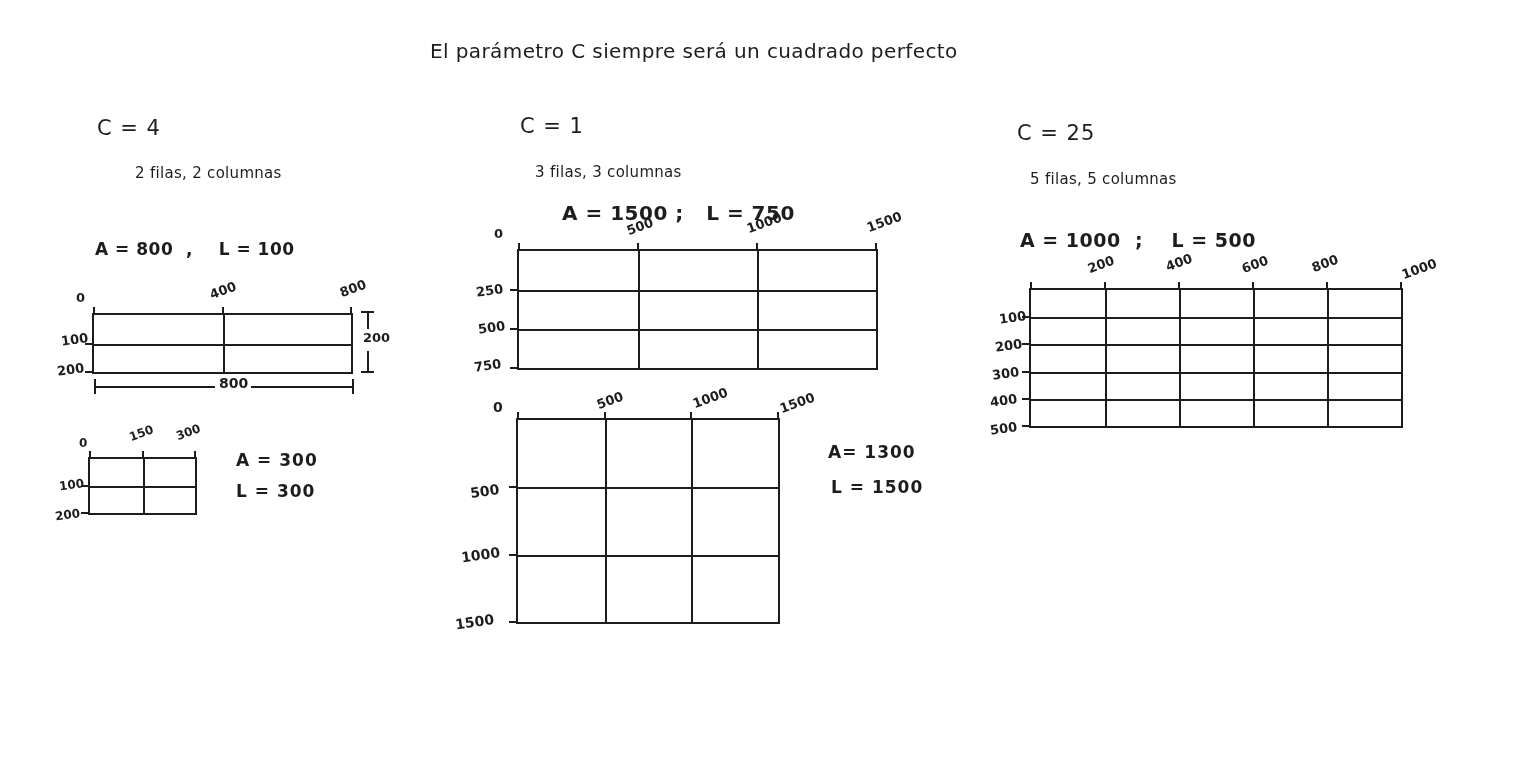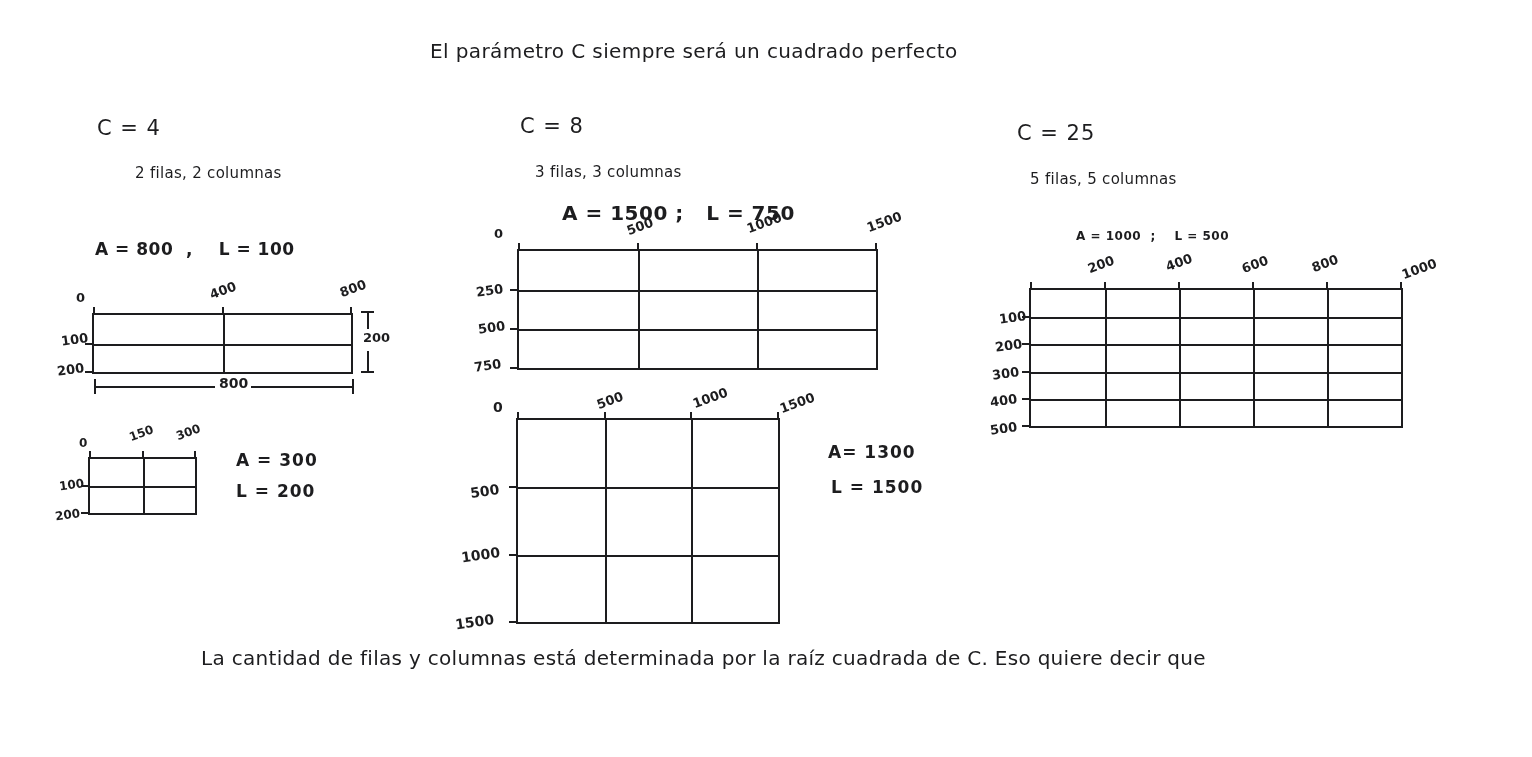--- a/index.html
+++ b/index.html
@@ -85,25 +85,25 @@
         <div class="tick-top" style="left: calc(100% - 1px);"></div>
         <div class="tick-left" style="top: calc(50% - 1px);"></div>
         <div class="tick-left" style="top: calc(100% - 1px);"></div>
       </div>
     <div class="lbl num" style="left:79px;top:437px;font-size:12px">0</div>
     <div class="lbl num rot" style="left:132px;top:431px;font-size:12px">150</div>
     <div class="lbl num rot" style="left:179px;top:430px;font-size:12px">300</div>
     <div class="lbl num yrot" style="left:59px;top:477px;font-size:12px">100</div>
     <div class="lbl num yrot" style="left:55px;top:507px;font-size:12px">200</div>
     <div class="lbl alabel" style="left:236px;top:451px">A = 300</div>
-    <div class="lbl alabel" style="left:236px;top:482px">L = 200</div>
+    <div class="lbl alabel" style="left:236px;top:482px">L = 300</div>
   </div>
 
   <div>
-    <div class="lbl cval" style="left:520px;top:115px">C = 8</div>
+    <div class="lbl cval" style="left:520px;top:115px">C = 1</div>
     <div class="lbl dims" style="left:535px;top:164px">3 filas, 3 columnas</div>
     <div class="lbl params" style="left:562px;top:202px;font-size:20px">A = 1500 ;   L = 750</div>
 
     <div class="grid" style="left:517px;top:249px;width:361px;height:121px">
         <div class="vline" style="left: 33.3333%;"></div>
         <div class="vline" style="left: 66.6667%;"></div>
         <div class="hline" style="top: 33.3333%;"></div>
         <div class="hline" style="top: 66.6667%;"></div>
         <div class="tick-top" style="left: calc(0% - 1px);"></div>
         <div class="tick-top" style="left: calc(33.3333% - 1px);"></div>
@@ -141,21 +141,21 @@
     <div class="lbl num yrot" style="left:470px;top:482px;font-size:14px">500</div>
     <div class="lbl num yrot" style="left:461px;top:545px;font-size:14px">1000</div>
     <div class="lbl num yrot" style="left:455px;top:612px;font-size:14px">1500</div>
     <div class="lbl alabel" style="left:828px;top:443px">A= 1300</div>
     <div class="lbl alabel" style="left:831px;top:478px">L = 1500</div>
   </div>
 
   <div>
     <div class="lbl cval" style="left:1017px;top:122px">C = 25</div>
     <div class="lbl dims" style="left:1030px;top:171px">5 filas, 5 columnas</div>
-    <div class="lbl params" style="left:1076px;top:230px;font-size:12px">A = 1000  ;    L = 500</div>
+    <div class="lbl params" style="left:1020px;top:230px;font-size:19px">A = 1000  ;    L = 500</div>
 
     <div class="grid" style="left:1029px;top:288px;width:374px;height:140px">
         <div class="vline" style="left: 20%;"></div>
         <div class="vline" style="left: 40%;"></div>
         <div class="vline" style="left: 60%;"></div>
         <div class="vline" style="left: 80%;"></div>
         <div class="hline" style="top: 20%;"></div>
         <div class="hline" style="top: 40%;"></div>
         <div class="hline" style="top: 60%;"></div>
         <div class="hline" style="top: 80%;"></div>
@@ -176,15 +176,14 @@
     <div class="lbl num rot" style="left:1245px;top:262px">600</div>
     <div class="lbl num rot" style="left:1315px;top:261px">800</div>
     <div class="lbl num rot" style="left:1405px;top:268px">1000</div>
     <div class="lbl num yrot" style="left:999px;top:309px">100</div>
     <div class="lbl num yrot" style="left:995px;top:337px">200</div>
     <div class="lbl num yrot" style="left:992px;top:365px">300</div>
     <div class="lbl num yrot" style="left:990px;top:392px">400</div>
     <div class="lbl num yrot" style="left:990px;top:420px">500</div>
   </div>
 
-  <div class="lbl caption" style="left:201px;top:647px">La cantidad de filas y columnas está determinada por la raíz cuadrada de C. Eso quiere decir que</div>
 
 </div>
 
 </body></html>

